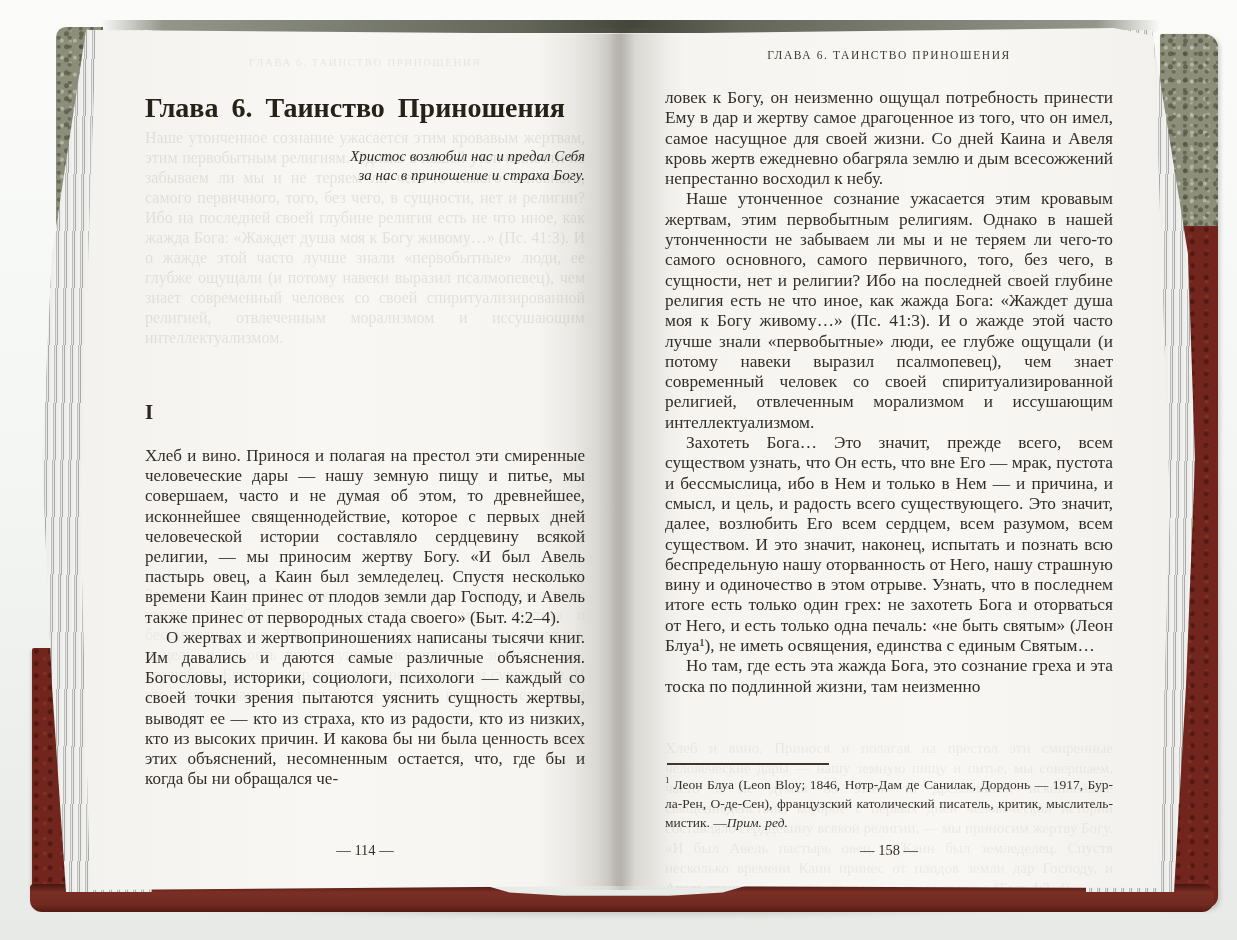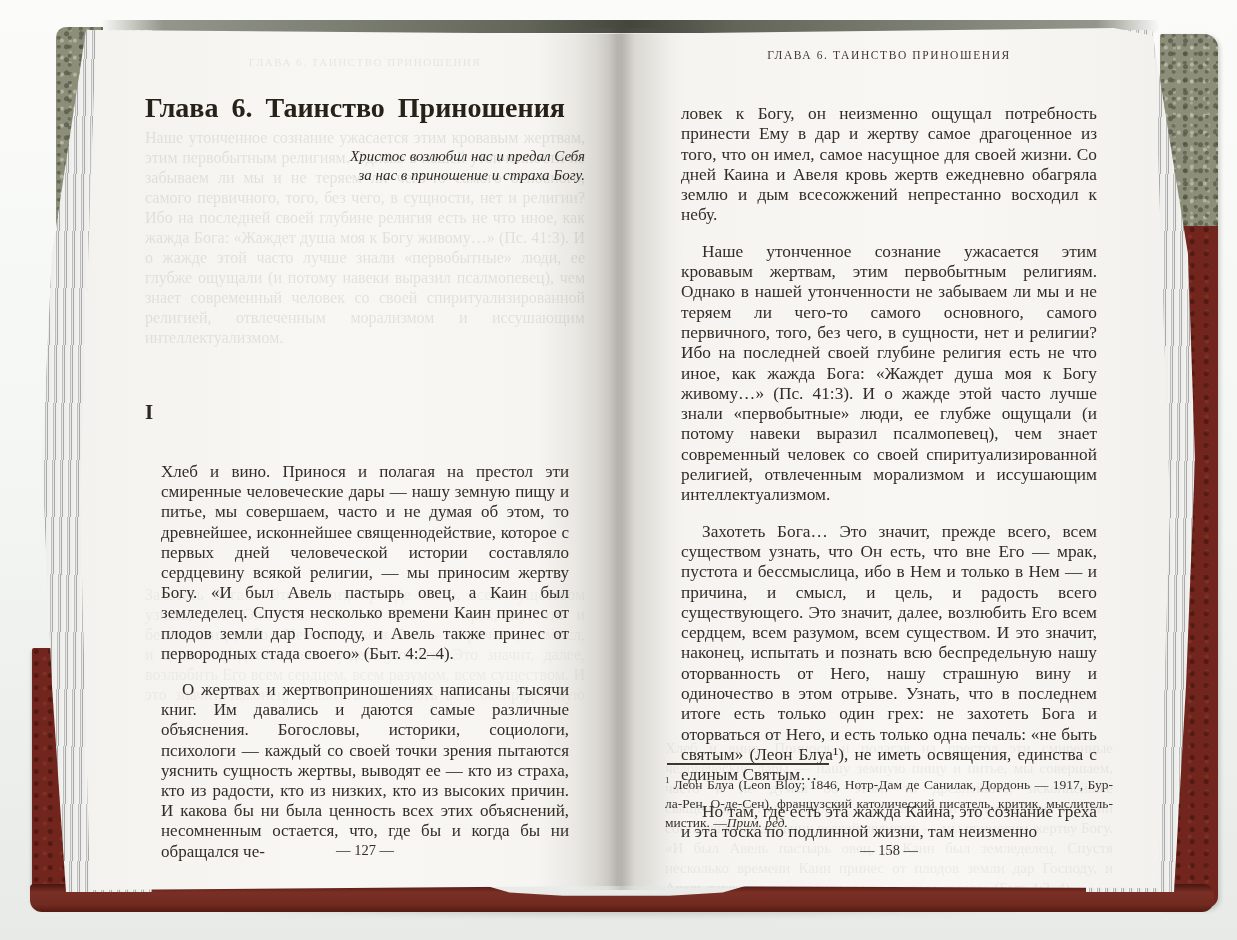--- a/index.html
+++ b/index.html
@@ -62,21 +62,21 @@
   .ghost-2{left:145px;top:585px;width:440px;height:120px;opacity:.06;}
   .ghost-3{left:665px;top:738px;width:448px;height:150px;opacity:.08;font-size:15px;}
   
   .lp-title{left:145px;top:92px;width:445px;font-size:28px;font-weight:bold;word-spacing:6px;color:#272219;}
   .lp-epigraph{left:145px;top:147px;width:440px;text-align:right;font-size:15px;line-height:18.5px;color:#2f2a23;}
   .lp-epigraph .it{font-style:italic;}
   .lp-section{left:145px;top:400px;font-size:21px;font-weight:bold;color:#2b261f;}
   .body-text{font-size:17px;line-height:20.2px;text-align:justify;color:#332d26;}
   .lp-body{left:145px;top:446px;width:440px;}
   .rp-body{left:665px;top:88px;width:448px;font-size:17.3px;line-height:20.3px;}
-  .body-text p{margin:16px;}
+  .body-text p{margin:0;}
   .body-text p.indent{text-indent:21px;}
   .rp-header{left:665px;top:49px;width:448px;text-align:center;font-size:11.5px;letter-spacing:1.6px;color:#3e3931;}
   .rp-rule{left:667px;top:763px;width:162px;height:2px;background:#3c362e;}
   .rp-footnote{left:665px;top:771px;width:448px;font-size:13.5px;line-height:19px;text-align:justify;color:#36302a;}
   .rp-footnote sup{font-size:9px;vertical-align:super;margin-right:4px;}
   .rp-footnote em{margin-left:0;}
   .pagenum{width:440px;text-align:center;font-size:14.5px;color:#332d26;top:842px;}
   .pagenum.l{left:145px;}
   .pagenum.r{left:665px;width:448px;}
 </style>
@@ -116,29 +116,29 @@
     <div class="it">за нас в приношение и страха Богу.</div>
   </div>
 
   <div class="abs lp-section">I</div>
 
   <div class="abs body-text lp-body">
     <p>Хлеб и вино. Принося и полагая на престол эти смиренные человеческие дары — нашу земную пищу и питье, мы совершаем, часто и не думая об этом, то древнейшее, исконнейшее священнодействие, которое с первых дней человеческой истории составляло сердцевину всякой религии, — мы приносим жертву Богу. «И был Авель пастырь овец, а Каин был земледелец. Спустя несколько времени Каин принес от плодов земли дар Господу, и Авель также принес от первородных стада своего» (Быт. 4:2–4).</p>
     <p class="indent">О жертвах и жертвоприношениях написаны тысячи книг. Им давались и даются самые различные объяснения. Богословы, историки, социологи, психологи — каждый со своей точки зрения пытаются уяснить сущность жертвы, выводят ее — кто из страха, кто из радости, кто из низких, кто из высоких причин. И какова бы ни была ценность всех этих объяснений, несомненным остается, что, где бы и когда бы ни обращался че-</p>
   </div>
 
-  <div class="abs pagenum l">— 127 —</div>
+  <div class="abs pagenum l">— 114 —</div>
 
   <div class="abs rp-header">ГЛАВА 6. ТАИНСТВО ПРИНОШЕНИЯ</div>
 
   <div class="abs body-text rp-body">
     <p>ловек к Богу, он неизменно ощущал потребность принести Ему в дар и жертву самое драгоценное из того, что он имел, самое насущное для своей жизни. Со дней Каина и Авеля кровь жертв ежедневно обагряла землю и дым всесожжений непрестанно восходил к небу.</p>
     <p class="indent">Наше утонченное сознание ужасается этим кровавым жертвам, этим первобытным религиям. Однако в нашей утонченности не забываем ли мы и не теряем ли чего-то самого основного, самого первичного, того, без чего, в сущности, нет и религии? Ибо на последней своей глубине религия есть не что иное, как жажда Бога: «Жаждет душа моя к Богу живому…» (Пс. 41:3). И о жажде этой часто лучше знали «первобытные» люди, ее глубже ощущали (и потому навеки выразил псалмопевец), чем знает современный человек со своей спиритуализированной религией, отвлеченным морализмом и иссушающим интеллектуализмом.</p>
     <p class="indent">Захотеть Бога… Это значит, прежде всего, всем существом узнать, что Он есть, что вне Его — мрак, пустота и бессмыслица, ибо в Нем и только в Нем — и причина, и смысл, и цель, и радость всего существующего. Это значит, далее, возлюбить Его всем сердцем, всем разумом, всем существом. И это значит, наконец, испытать и познать всю беспредельную нашу оторванность от Него, нашу страшную вину и одиночество в этом отрыве. Узнать, что в последнем итоге есть только один грех: не захотеть Бога и оторваться от Него, и есть только одна печаль: «не быть святым» (Леон Блуа¹), не иметь освящения, единства с единым Святым…</p>
-    <p class="indent">Но там, где есть эта жажда Каина, это сознание греха и эта тоска по подлинной жизни, там неизменно</p>
+    <p class="indent">Но там, где есть эта жажда Бога, это сознание греха и эта тоска по подлинной жизни, там неизменно</p>
   </div>
 
   <div class="abs rp-rule"></div>
 
   <div class="abs rp-footnote">
     <sup>1</sup><span>Леон Блуа (Leon Bloy; 1846, Нотр-Дам де Санилак, Дордонь — 1917, Бур-ла-Рен, О-де-Сен), французский католический писатель, критик, мыслитель-мистик. —</span><em>Прим. ред.</em>
   </div>
 
   <div class="abs pagenum r">— 158 —</div>
 

